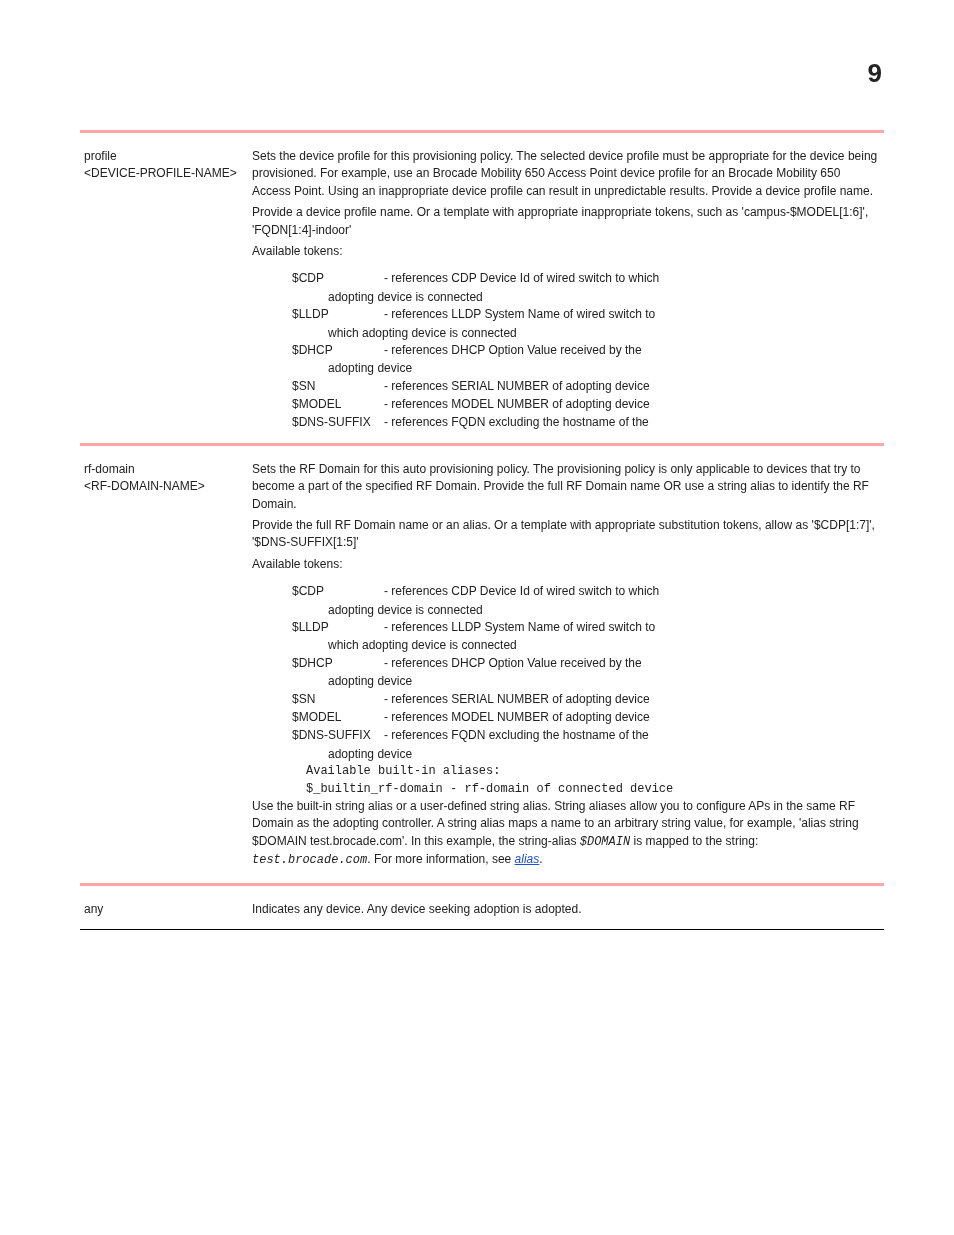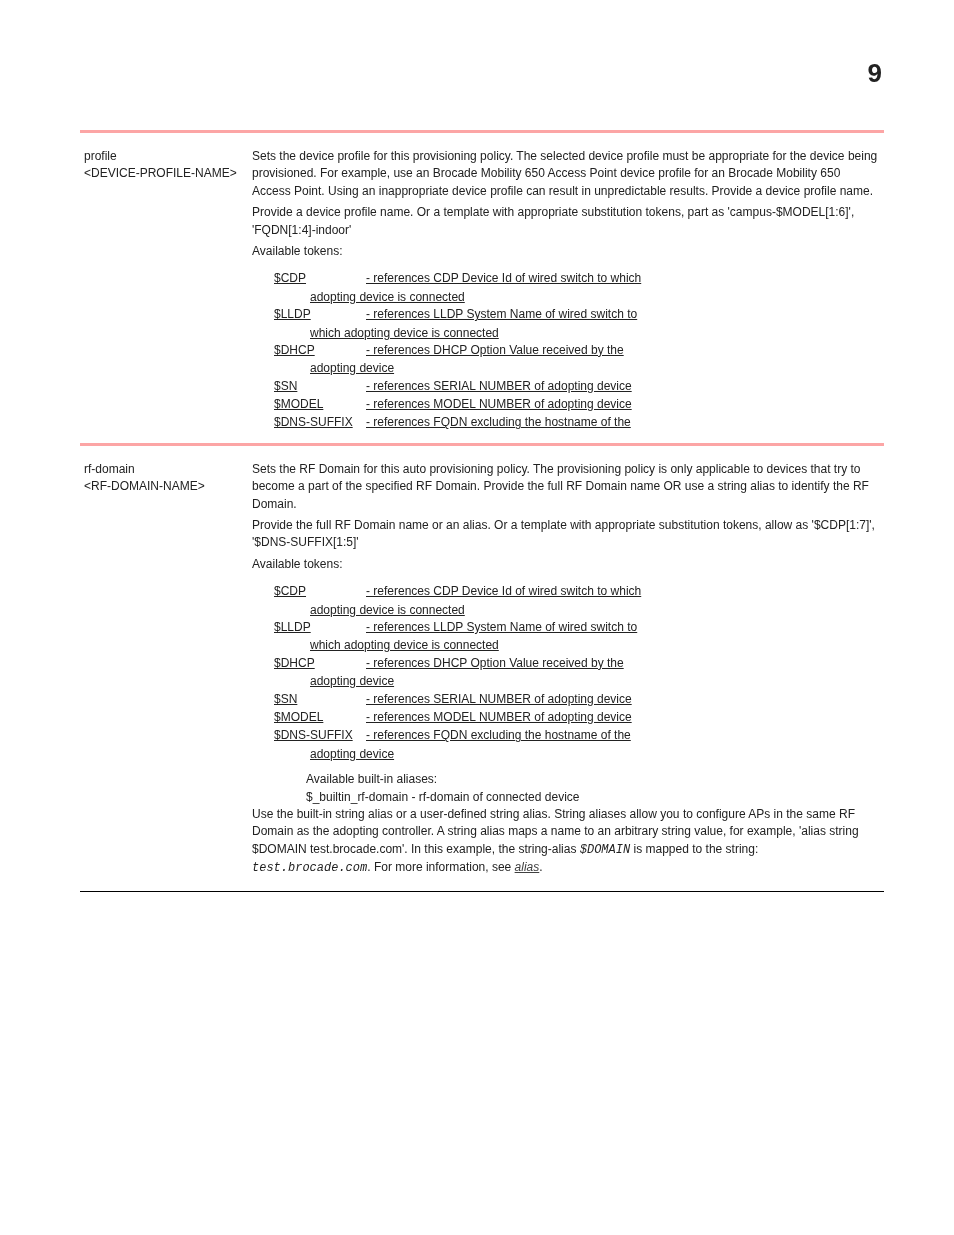--- a/index.html
+++ b/index.html
@@ -35,61 +35,61 @@
     line-height: 1.45;
   }
   table.doc-table > tbody > tr:last-child > td {
     border-bottom: 1px solid #000;
   }
   td.param {
     width: 160px;
   }
   .para { margin: 0 0 4px 0; }
   .tokens-block {
-    margin: 10px 0 0 22px;
-    text-decoration: underline;
+    margin: 10px 0 0 40px;
   }
   .token-row {
     display: flex;
     gap: 0;
     margin-bottom: 1px;
   }
   .token-name {
     width: 92px;
     flex: 0 0 auto;
   }
   .token-desc {
     flex: 1;
   }
   .token-cont {
     margin-left: 36px;
   }
   .aliases-block {
-    margin: 8px 0 0 54px;
+    margin: 0 0 0 54px;
+    font-family: Liberation Mono, monospace;
   }
   .italic { font-style: italic; font-family: Liberation Mono, monospace; }
-  .link { color: #404040; font-style: italic; }
+  .link { color: #1d4ed8; font-style: italic; }
 </style>
 </head>
 <body>
 
 <div class="page">
   <div class="page-number">9</div>
 
   <table class="doc-table">
     <tbody>
 
       <tr>
         <td class="param">
           <span>profile</span><br>
           <span>&lt;DEVICE-PROFILE-NAME&gt;</span>
         </td>
         <td>
           <div class="para">Sets the device profile for this provisioning policy. The selected device profile must be appropriate for the device being provisioned. For example, use an Brocade Mobility 650 Access Point device profile for an Brocade Mobility 650 Access Point. Using an inappropriate device profile can result in unpredictable results. Provide a device profile name.</div>
-          <div class="para">Provide a device profile name. Or a template with appropriate substitution tokens, part as 'campus-$MODEL[1:6]', 'FQDN[1:4]-indoor'</div>
+          <div class="para">Provide a device profile name. Or a template with appropriate inappropriate tokens, such as 'campus-$MODEL[1:6]', 'FQDN[1:4]-indoor'</div>
           <div class="para">Available tokens:</div>
           <div class="tokens-block">
             <div class="token-row">
               <span class="token-name">$CDP</span>
               <span class="token-desc">- references CDP Device Id of wired switch to which</span>
             </div>
             <div class="token-cont">adopting device is connected</div>
             <div class="token-row">
               <span class="token-name">$LLDP</span>
               <span class="token-desc">- references LLDP System Name of wired switch to</span>
@@ -158,15 +158,23 @@
           <div class="aliases-block">
             <div>Available built-in aliases:</div>
             <div>$_builtin_rf-domain - rf-domain of connected device</div>
           </div>
           <div class="para">
             <span>Use the built-in string alias or a user-defined string alias. String aliases allow you to configure APs in the same RF Domain as the adopting controller. A string alias maps a name to an arbitrary string value, for example, 'alias string $DOMAIN test.brocade.com'. In this example, the string-alias </span><span class="italic">$DOMAIN</span><span> is mapped to the string: </span><span class="italic">test.brocade.com</span><span>. For more information, see </span><a href="#" class="link">alias</a><span>.</span>
           </div>
         </td>
       </tr>
 
+      <tr>
+        <td class="param">
+          <span>any</span>
+        </td>
+        <td>
+          <span>Indicates any device. Any device seeking adoption is adopted.</span>
+        </td>
+      </tr>
     </tbody>
   </table>
 </div>
 
 </body></html>

